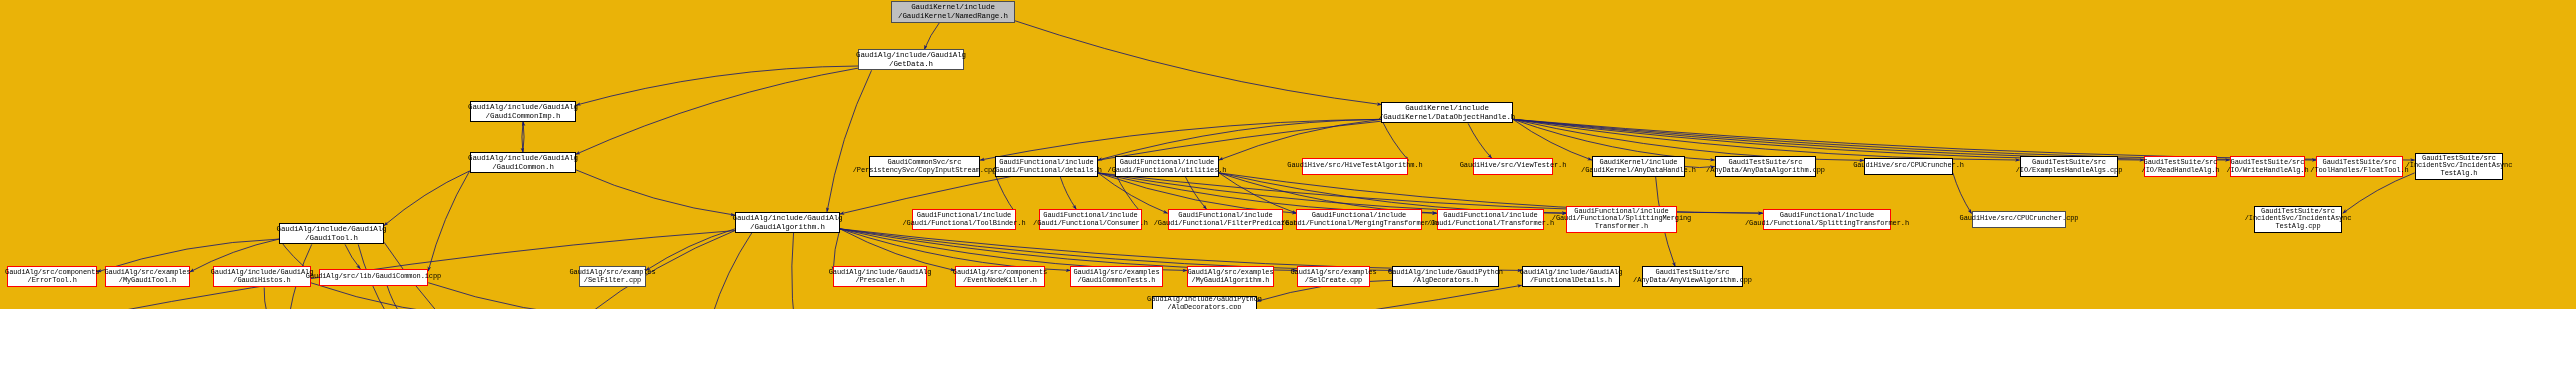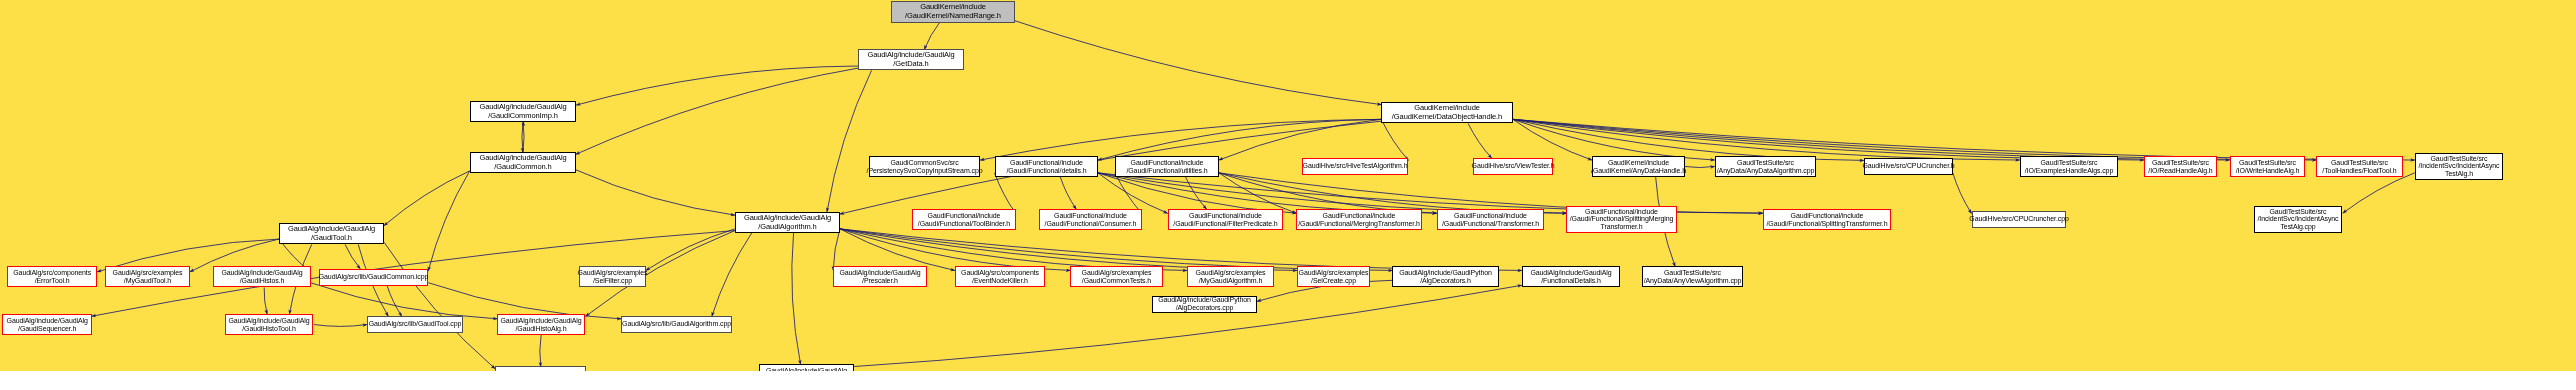--- a/index.html
+++ b/index.html
@@ -1,22 +1,22 @@
 <!DOCTYPE html>
 <html style="font-size:8.8px"><head>
 <meta charset="utf-8">
 <title>GaudiKernel/include/GaudiKernel/NamedRange.h include dependency graph</title>
 <style>
   html,body{margin:0;padding:0;background:#ffffff;}
   #canvas{
     position:relative;
     width:2576px;
-    height:371px;
-    background:#fde047;
-    font-family:Liberation Sans, sans-serif;
+    height:309px;
+    background:#eab308;
+    font-family:Liberation Mono, monospace;
     overflow:hidden;
   }
   svg#edges{
     position:absolute;left:0;top:0;width:2576px;height:391px;
     pointer-events:none;
   }
   .node{
     position:absolute;
     box-sizing:border-box;
     display:flex;

